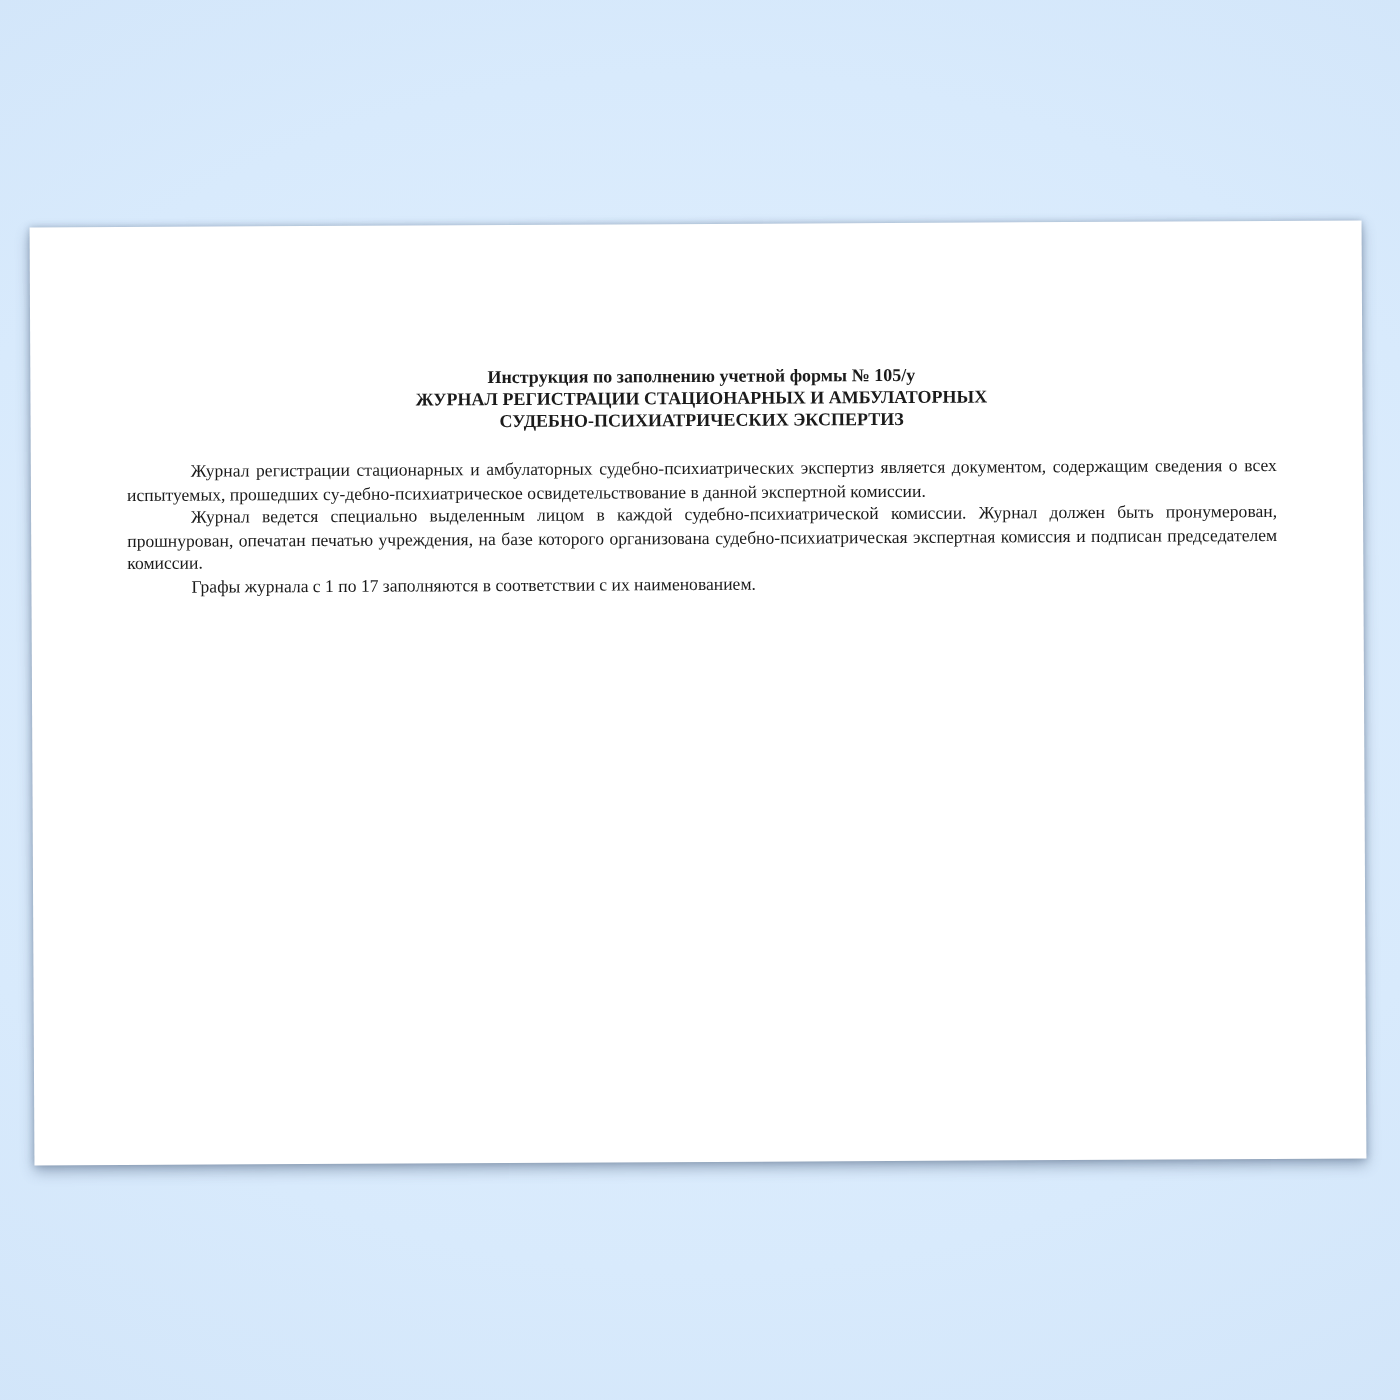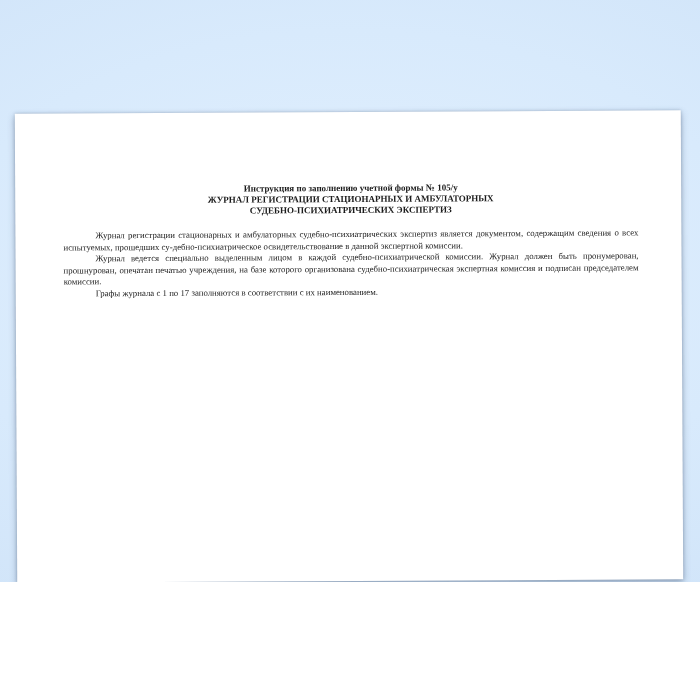--- a/index.html
+++ b/index.html
@@ -2,21 +2,21 @@
 <html><head>
 <meta charset="utf-8">
 <style>
   html, body {
     margin: 0;
     padding: 0;
   }
   .stage {
     position: relative;
     width: 700px;
-    height: 582px;
+    height: 700px;
     overflow: hidden;
     background: radial-gradient(ellipse 130% 95% at 50% 48%,
                 #e2f0fe 0%, #d8eafc 45%, #cfe3f8 78%, #c7dcf3 100%);
     font-family: "Liberation Serif", "DejaVu Serif", serif;
   }
   .page {
     position: absolute;
     left: 16px;
     top: 112px;
     width: 666px;

